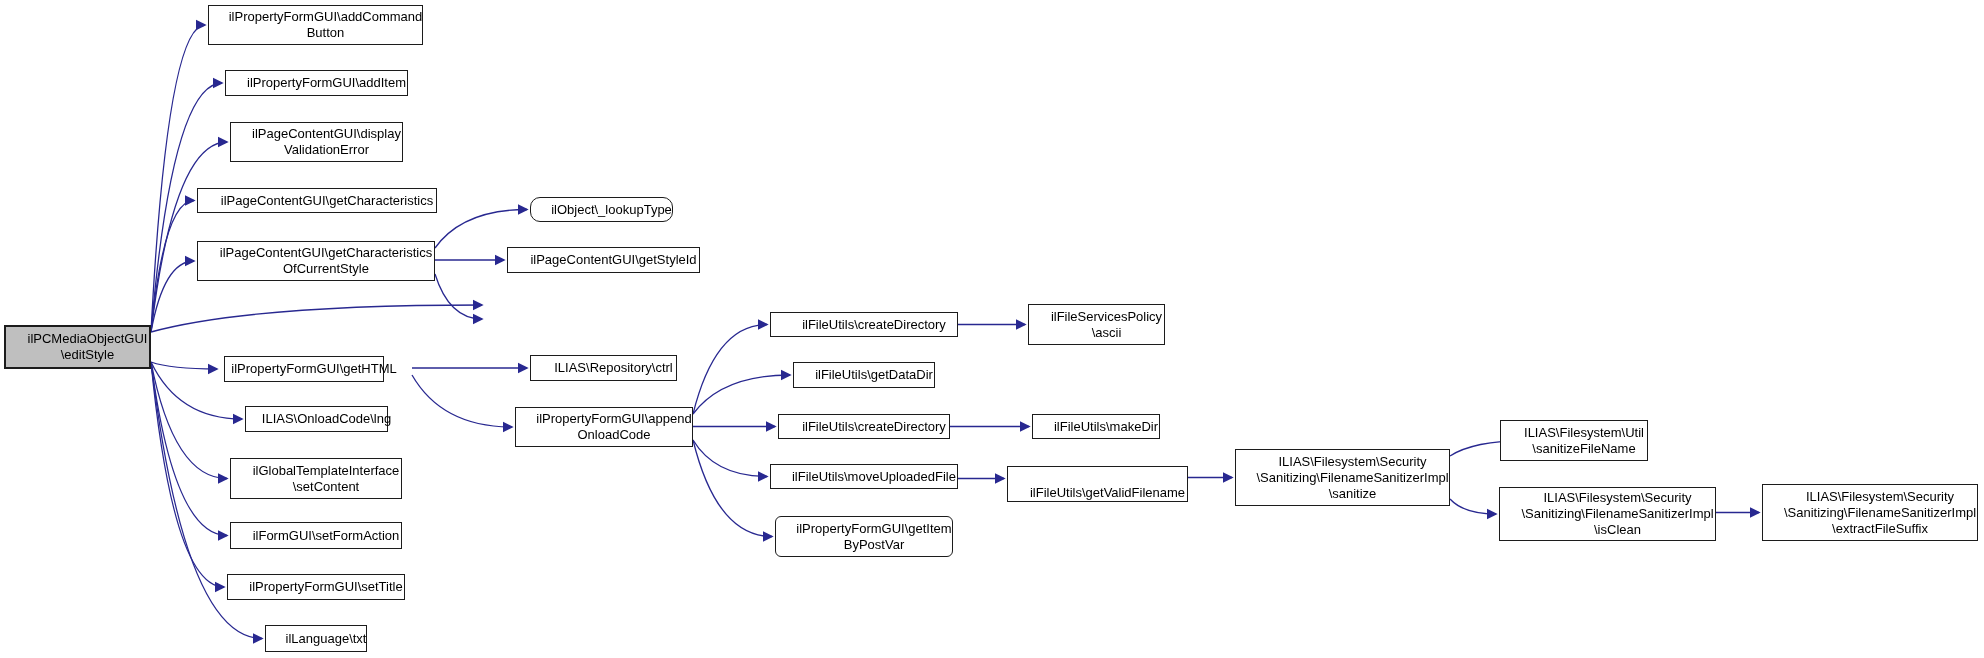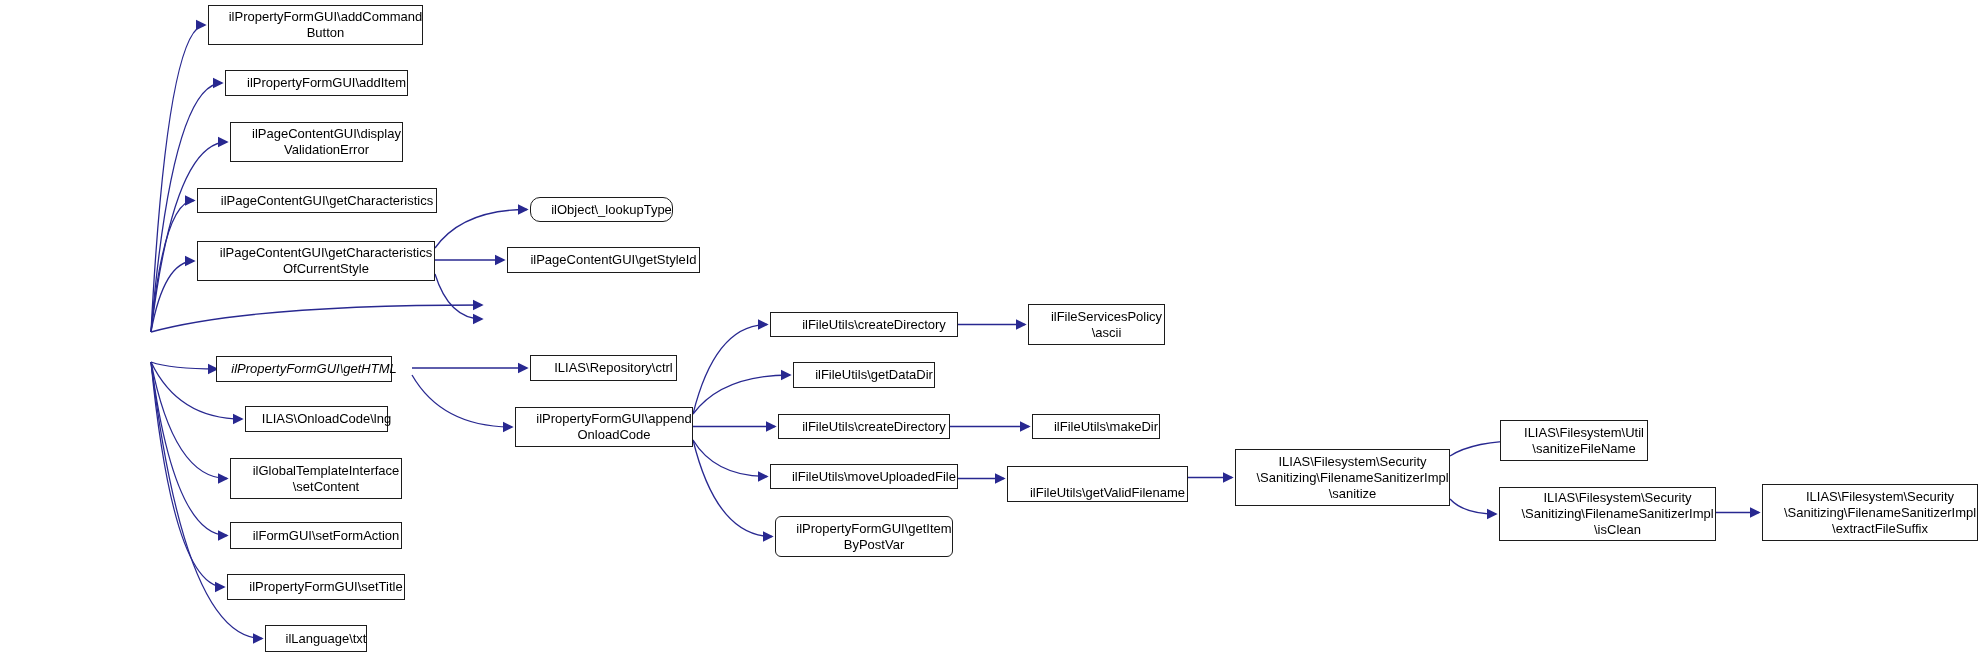--- a/index.html
+++ b/index.html
@@ -84,31 +84,33 @@
       <path d="M693,440 Q715.2,476.5 767,476.5" class="edge" marker-end="url(#arrow)"></path>
       <path d="M693,440 Q716.7,536.5 772,536.5" class="edge" marker-end="url(#arrow)"></path>
       <path d="M958,324.5 Q978.1,324.5 1025,324.5" class="edge" marker-end="url(#arrow)"></path>
       <path d="M950,426.5 Q973.7,426.5 1029,426.5" class="edge" marker-end="url(#arrow)"></path>
       <path d="M958,478.5 Q971.8,478.5 1004,478.5" class="edge" marker-end="url(#arrow)"></path>
       <path d="M1188,477.5 Q1201.2,477.5 1232,477.5" class="edge" marker-end="url(#arrow)"></path>
       <path d="M1450,456 Q1473.7,440.5 1529,440.5" class="edge" marker-end="url(#arrow)"></path>
       <path d="M1450,499 Q1463.8,514 1496,514" class="edge" marker-end="url(#arrow)"></path>
       <path d="M1716,512.5 Q1728.9,512.5 1759,512.5" class="edge" marker-end="url(#arrow)"></path>
     </svg>
+<div class="node root" style="left: 4px; top: 325px; width: 147px; height: 44px;"><span class="lbl">ilPCMediaObjectGUI
+\editStyle</span></div>
     <div class="node" style="left: 208px; top: 5px; width: 215px; height: 40px;"><span class="lbl">ilPropertyFormGUI\addCommand
 Button</span></div>
     <div class="node" style="left: 225px; top: 70px; width: 183px; height: 26px;"><span class="lbl">ilPropertyFormGUI\addItem</span></div>
     <div class="node" style="left: 230px; top: 122px; width: 173px; height: 40px; align-items: center;"><span class="lbl">ilPageContentGUI\display
 ValidationError</span></div>
     <div class="node" style="left: 197px; top: 188px; width: 240px; height: 25px;"><span class="lbl">ilPageContentGUI\getCharacteristics</span></div>
     <div class="node" style="left: 197px; top: 241px; width: 238px; height: 40px;"><span class="lbl">ilPageContentGUI\getCharacteristics
 OfCurrentStyle</span></div>
     <div class="node" style="left: 530px; top: 197px; width: 143px; height: 25px; border-radius: 10px;"><span class="lbl">ilObject\_lookupType</span></div>
     <div class="node" style="left: 507px; top: 247px; width: 193px; height: 26px;"><span class="lbl">ilPageContentGUI\getStyleId</span></div>
-    <div class="node" style="left: 216px; top: 356px; width: 176px; height: 26px; font-style: italic;"><span class="lbl">ilPropertyFormGUI\getHTML</span></div>
+    <div class="node" style="left: 224px; top: 356px; width: 160px; height: 26px;"><span class="lbl">ilPropertyFormGUI\getHTML</span></div>
     <div class="node" style="left: 530px; top: 355px; width: 147px; height: 26px;"><span class="lbl">ILIAS\Repository\ctrl</span></div>
     <div class="node" style="left: 245px; top: 406px; width: 143px; height: 26px;"><span class="lbl">ILIAS\OnloadCode\lng</span></div>
     <div class="node" style="left: 230px; top: 458px; width: 172px; height: 41px;"><span class="lbl">ilGlobalTemplateInterface
 \setContent</span></div>
     <div class="node" style="left: 230px; top: 522px; width: 172px; height: 27px;"><span class="lbl">ilFormGUI\setFormAction</span></div>
     <div class="node" style="left: 227px; top: 574px; width: 178px; height: 26px;"><span class="lbl">ilPropertyFormGUI\setTitle</span></div>
     <div class="node" style="left: 265px; top: 625px; width: 102px; height: 27px;"><span class="lbl">ilLanguage\txt</span></div>
     <div class="node" style="left: 515px; top: 407px; width: 178px; height: 40px;"><span class="lbl">ilPropertyFormGUI\append
 OnloadCode</span></div>
     <div class="node" style="left: 770px; top: 312px; width: 188px; height: 25px;"><span class="lbl">ilFileUtils\createDirectory</span></div>

